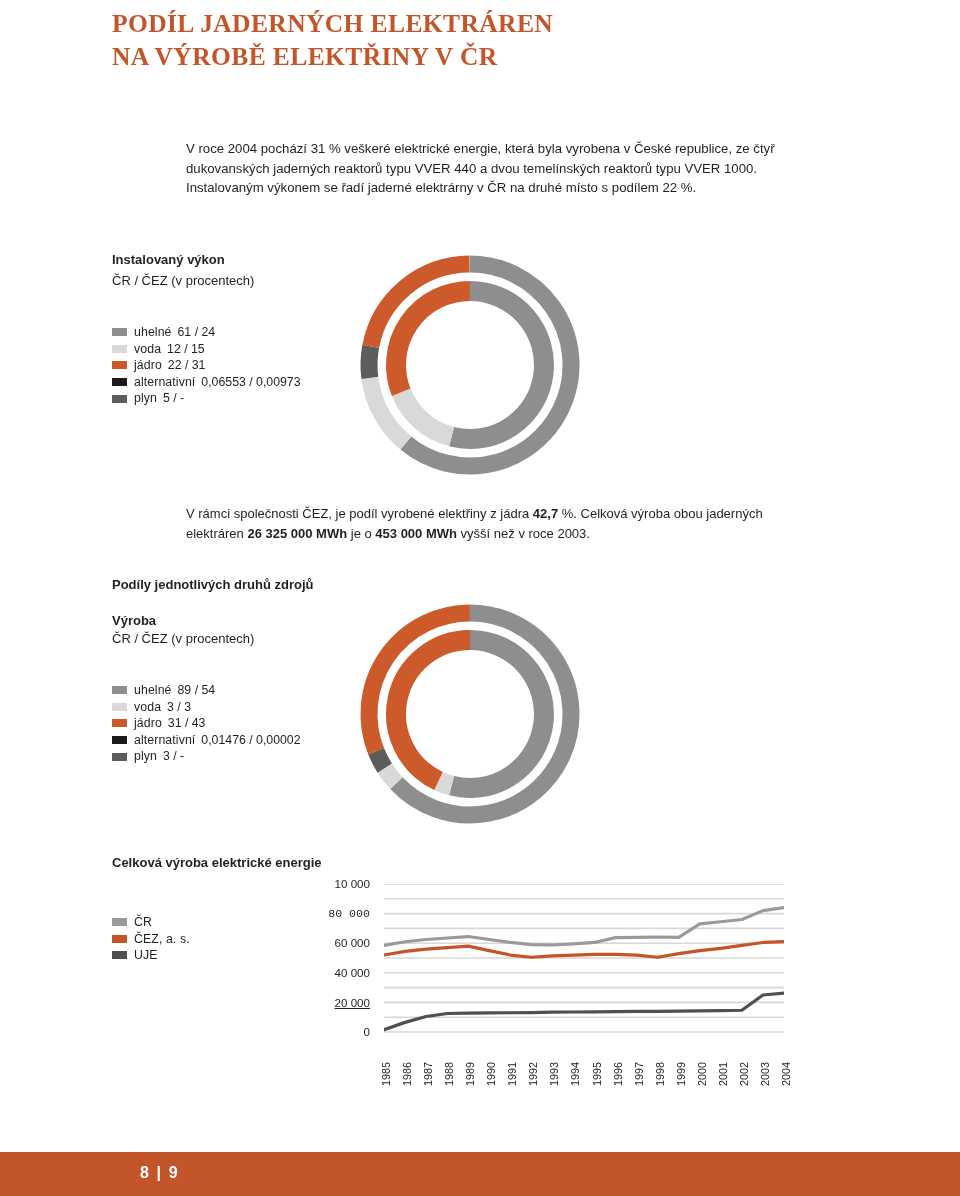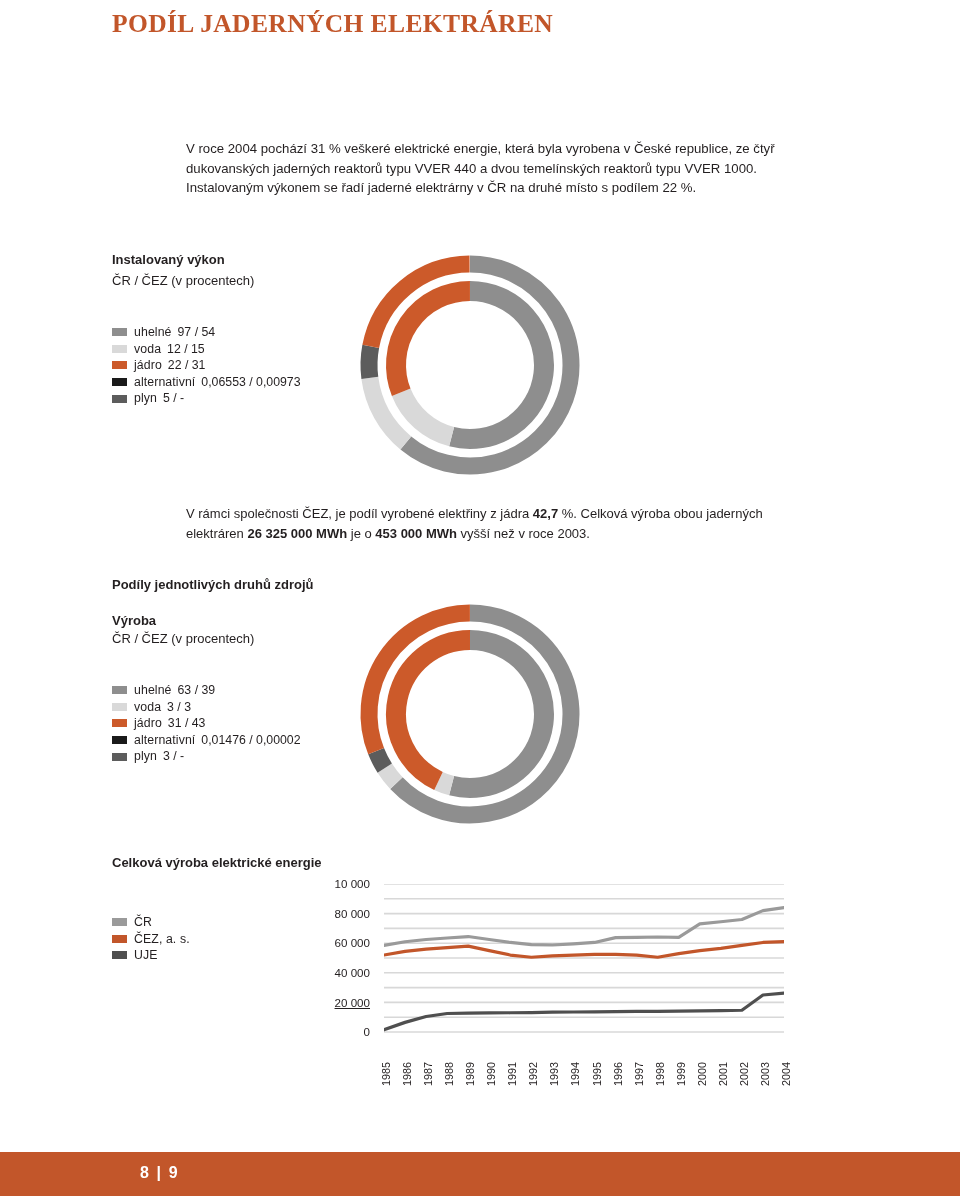--- a/index.html
+++ b/index.html
@@ -140,32 +140,33 @@
     font-weight: bold;
     color: #ffffff;
     letter-spacing: 1.6px;
   }
 </style>
 </head>
 <body>
 
 <div class="page-title">
   <span class="tl">PODÍL JADERNÝCH ELEKTRÁREN</span>
+  <span class="tl">NA VÝROBĚ ELEKTŘINY V ČR</span>
 </div>
 
 <p class="intro">V roce 2004 pochází 31 % veškeré elektrické energie, která byla vyrobena v České republice, ze čtyř dukovanských jaderných reaktorů typu VVER 440 a dvou temelínských reaktorů typu VVER 1000. Instalovaným výkonem se řadí jaderné elektrárny v ČR na druhé místo s podílem 22 %.</p>
 
 <div class="sect-title" style="left:112px; top:252px;">Instalovaný výkon</div>
 <div class="sect-sub" style="left:112px; top:273px;">ČR / ČEZ (v procentech)</div>
 
 <div class="legend" id="legend-installed" style="left:112px; top:303px;">
     <div class="legend-row">
       <span class="swatch" style="background: rgb(142, 142, 142);"></span>
       <span class="lg-label">uhelné</span>
-      <span class="lg-val">97 / 54</span>
+      <span class="lg-val">61 / 24</span>
     </div>
     <div class="legend-row">
       <span class="swatch" style="background: rgb(217, 217, 217);"></span>
       <span class="lg-label">voda</span>
       <span class="lg-val">12 / 15</span>
     </div>
     <div class="legend-row">
       <span class="swatch" style="background: rgb(204, 90, 42);"></span>
       <span class="lg-label">jádro</span>
       <span class="lg-val">22 / 31</span>
@@ -202,21 +203,21 @@
 
 <div class="sect-title" style="left:112px; top:577px;">Podíly jednotlivých druhů zdrojů</div>
 
 <div class="sect-title" style="left:112px; top:613px;">Výroba</div>
 <div class="sect-sub" style="left:112px; top:631px;">ČR / ČEZ (v procentech)</div>
 
 <div class="legend" id="legend-shares" style="left:112px; top:661px;">
     <div class="legend-row">
       <span class="swatch" style="background: rgb(142, 142, 142);"></span>
       <span class="lg-label">uhelné</span>
-      <span class="lg-val">63 / 39</span>
+      <span class="lg-val">89 / 54</span>
     </div>
     <div class="legend-row">
       <span class="swatch" style="background: rgb(217, 217, 217);"></span>
       <span class="lg-label">voda</span>
       <span class="lg-val">3 / 3</span>
     </div>
     <div class="legend-row">
       <span class="swatch" style="background: rgb(204, 90, 42);"></span>
       <span class="lg-label">jádro</span>
       <span class="lg-val">31 / 43</span>
@@ -263,21 +264,21 @@
       <span class="lg-label">UJE</span>
     </div>
   </div>
 
 <div class="linechart-wrap">
   <div class="ylabels" id="y-axis-labels">
       <div class="ylab" style="top: 141px;">0</div>
       <div class="ylab" style="top: 112px; text-decoration: underline;">20 000</div>
       <div class="ylab" style="top: 81.8px;">40 000</div>
       <div class="ylab" style="top: 52.2px;">60 000</div>
-      <div class="ylab" style="top: 22.6px;">80 000</div>
+      <div class="ylab" style="top: 22.6px; font-family: Liberation Mono, monospace;">80 000</div>
       <div class="ylab" style="top: -7px;">10 000</div>
     </div>
   <div class="plot" id="line-plot"><svg width="400" height="152" viewBox="0 0 400 152">
         <g>
           <line x1="0" x2="400" y1="148" y2="148" stroke="#d8d8d8" stroke-width="1.6"></line>
           <line x1="0" x2="400" y1="133.2" y2="133.2" stroke="#d8d8d8" stroke-width="1.6"></line>
           <line x1="0" x2="400" y1="118.4" y2="118.4" stroke="#d8d8d8" stroke-width="1.6"></line>
           <line x1="0" x2="400" y1="103.6" y2="103.6" stroke="#d8d8d8" stroke-width="1.6"></line>
           <line x1="0" x2="400" y1="88.8" y2="88.8" stroke="#d8d8d8" stroke-width="1.6"></line>
           <line x1="0" x2="400" y1="74" y2="74" stroke="#d8d8d8" stroke-width="1.6"></line>

